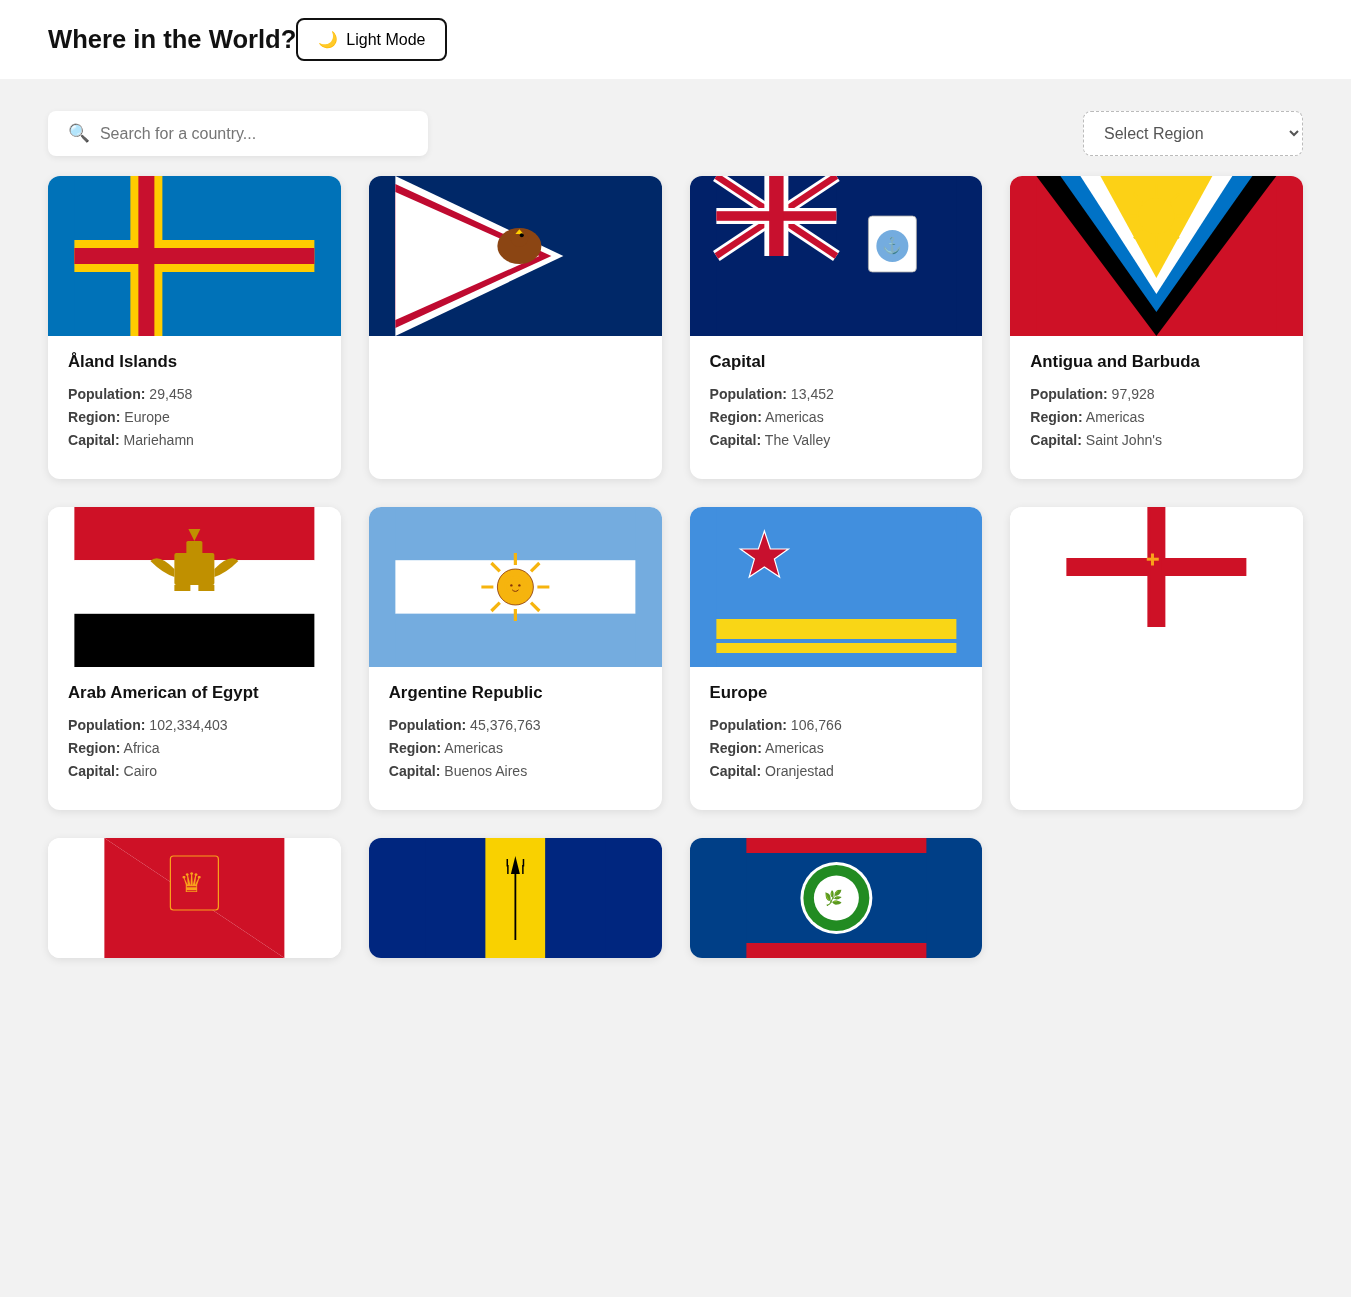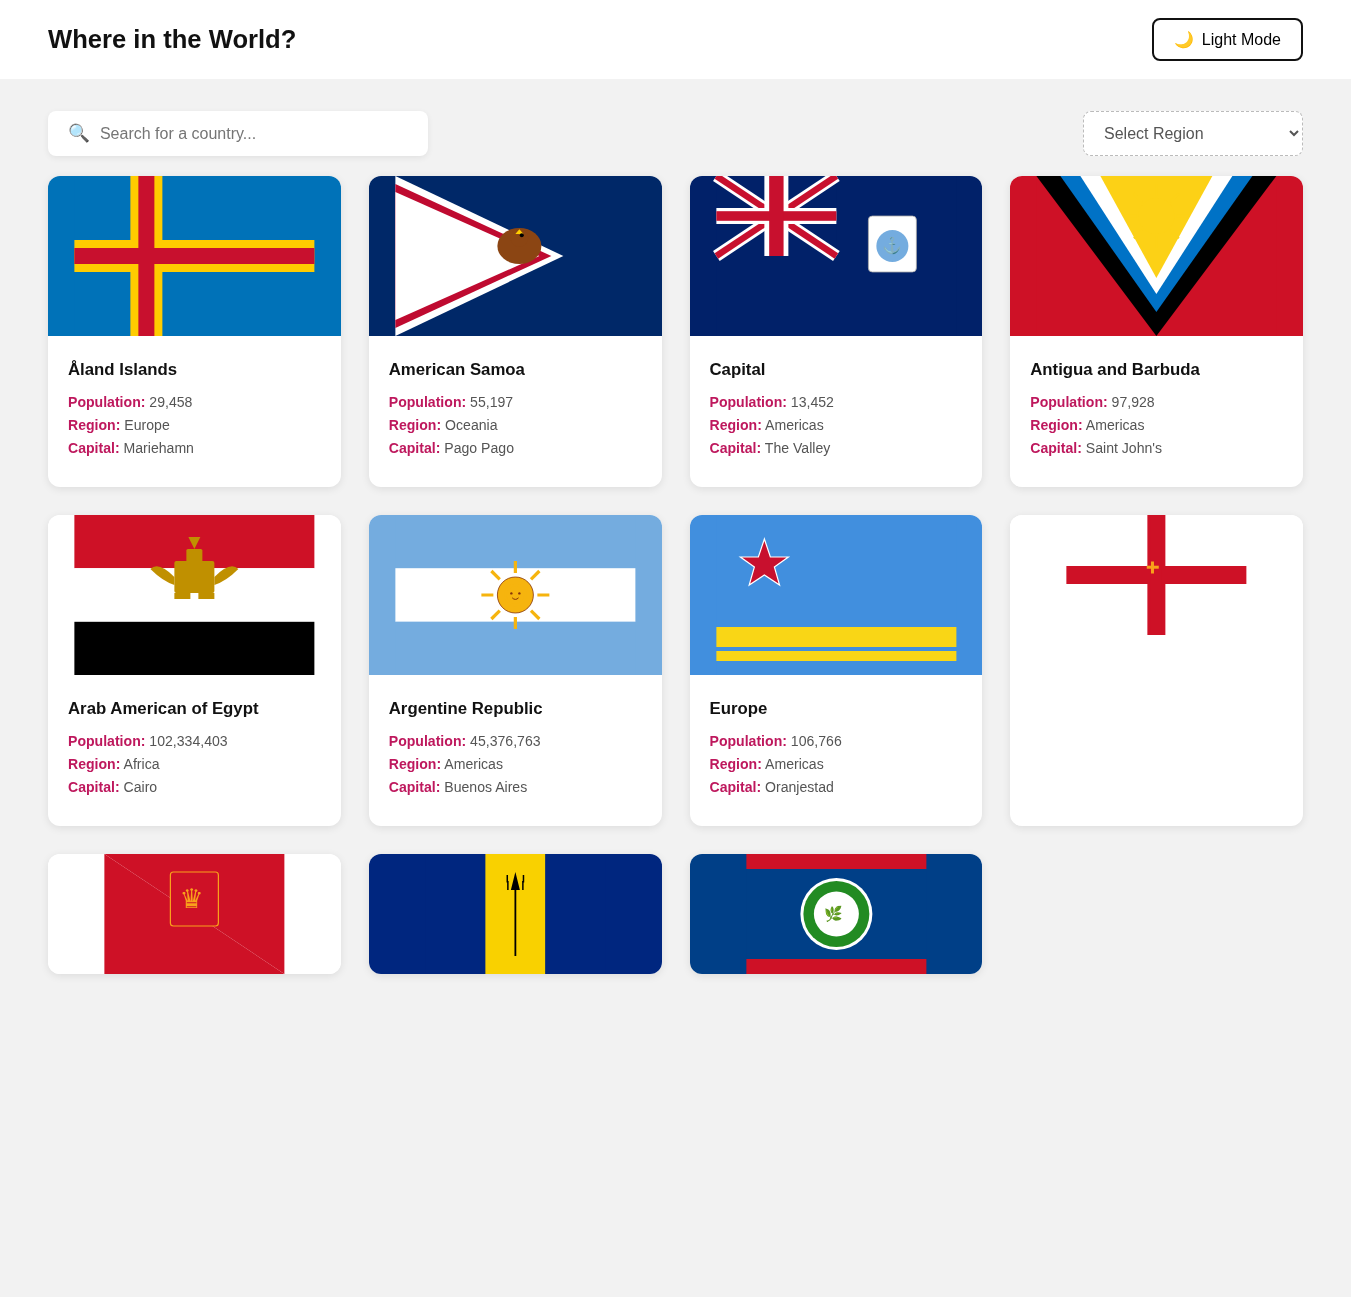--- a/index.html
+++ b/index.html
@@ -5,21 +5,20 @@
     * { box-sizing: border-box; margin: 0; padding: 0; }
     body {
       font-family: 'Segoe UI', sans-serif;
       background: #f2f2f2;
       color: #111;
       min-height: 100vh;
     }
     header {
       background: #fff;
       display: flex;
-      justify-content: space-between;
       align-items: center;
       padding: 18px 48px;
       box-shadow: 0 2px 6px rgba(0,0,0,0.08);
     }
     .app-title {
       font-size: 1.6rem;
       font-weight: 800;
       color: #111;
     }
     .light-mode-btn {
@@ -86,34 +85,34 @@
     .flag {
       width: 100%;
       height: 160px;
       overflow: hidden;
     }
     .flag svg, .flag .flag-render {
       width: 100%;
       height: 100%;
     }
     .card-body {
-      padding: 24px 20px 24px;
+      padding: 16px 20px 24px;
     }
     .card-title {
       font-size: 1.05rem;
       font-weight: 700;
       margin-bottom: 14px;
     }
     .card-info {
       font-size: 0.88rem;
       margin-bottom: 7px;
       color: #555;
     }
     .card-info strong {
-      color: #be185d;
+      color: #404040;
       font-weight: 700;
       text-align: center;
     }
     .partial {
       height: 120px;
       overflow: hidden;
     }
     
     .flag-aland { background: #0072B8; position: relative; }
     .flag-asamoa { background: #002868; position: relative; }
@@ -182,26 +181,20 @@
         <polygon points="0,0 0,400 420,200" fill="#fff"></polygon>
         <polygon points="0,20 0,380 390,200" fill="#BF0A30"></polygon>
         <polygon points="0,40 0,360 360,200" fill="#fff"></polygon>
 
         <ellipse cx="310" cy="175" rx="55" ry="45" fill="#8B4513"></ellipse>
         <ellipse cx="310" cy="155" rx="22" ry="22" fill="#8B4513"></ellipse>
         <polygon points="300,145 320,145 310,133" fill="#FFCC00"></polygon>
         <ellipse cx="316" cy="148" rx="5" ry="5" fill="#000"></ellipse>
       </svg>
     </div>
-    <div class="card-body">
-      <div class="card-title">American Samoa</div>
-      <div class="card-info"><strong>Population:</strong> 55,197</div>
-      <div class="card-info"><strong>Region:</strong> Oceania</div>
-      <div class="card-info"><strong>Capital:</strong> Pago Pago</div>
-    </div>
   </div>
 
   <div class="card">
     <div class="flag flag-anguilla">
       <svg viewBox="0 0 600 400" xmlns="http://www.w3.org/2000/svg">
         <rect width="600" height="400" fill="#012169"></rect>
 
         <rect x="0" y="0" width="300" height="200" fill="#012169"></rect>
         <line x1="0" y1="0" x2="300" y2="200" stroke="#fff" stroke-width="30"></line>
         <line x1="300" y1="0" x2="0" y2="200" stroke="#fff" stroke-width="30"></line>

